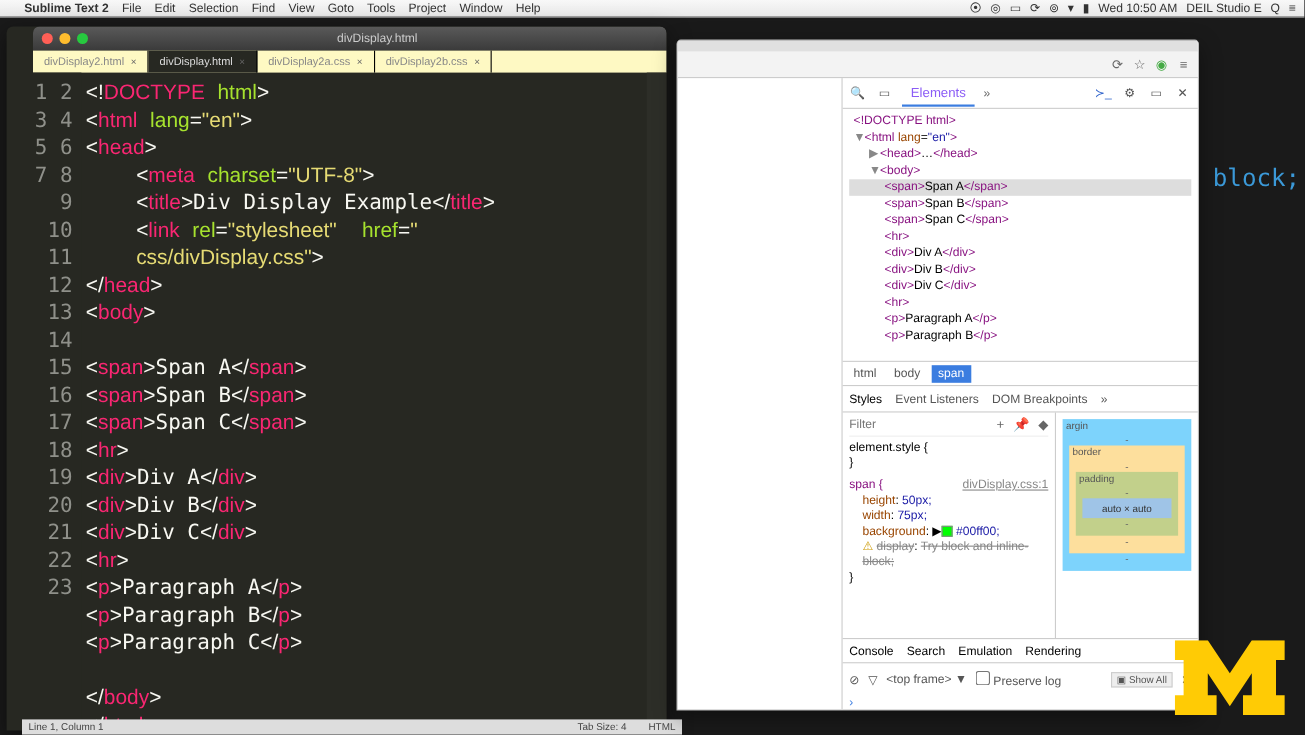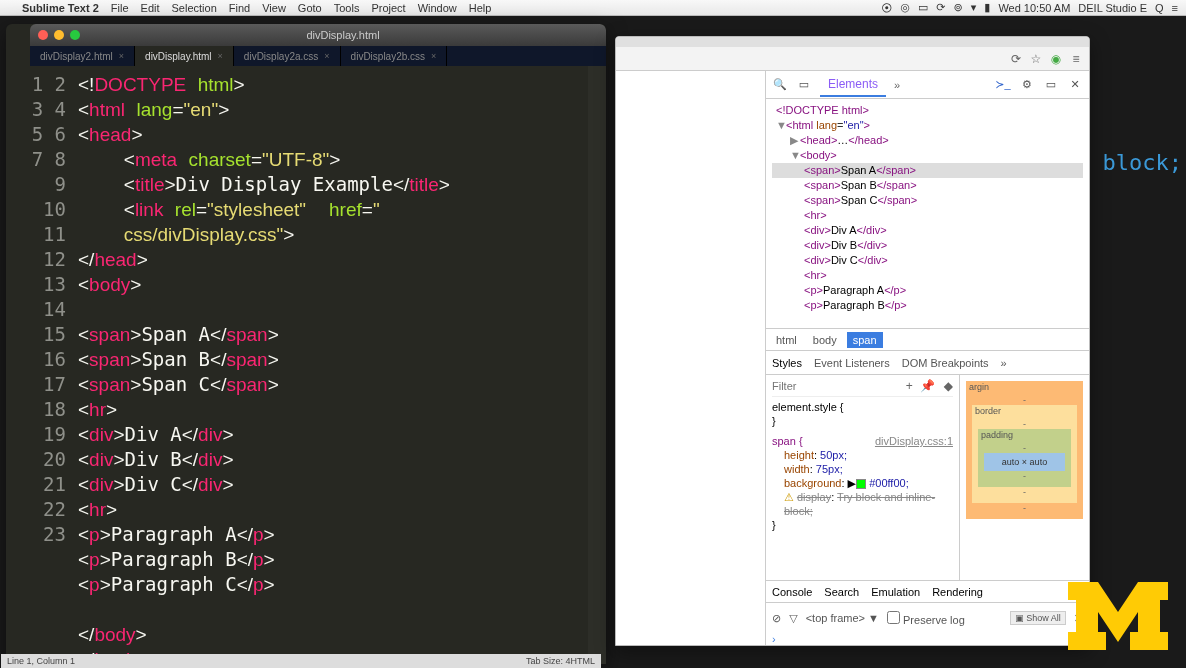--- a/index.html
+++ b/index.html
@@ -14,21 +14,21 @@
 .mac-menu .right { display:flex; align-items:center; gap:8px; padding-right:8px; }
 .mac-menu .right span { font-size:11px; }
 
 
 .editor-window { position:absolute; left:6px; top:24px; width:600px; height:640px; background:#272822; border-radius:6px 6px 0 0; box-shadow:0 6px 20px rgba(0,0,0,.5); overflow:hidden;padding-left:24px; }
 .editor-title { height:22px; background:linear-gradient(#5a5a5a,#3a3a3a); display:flex; align-items:center; border-top-left-radius:6px; border-top-right-radius:6px; }
 .traffic { display:flex; gap:6px; padding-left:8px; }
 .traffic span { width:10px; height:10px; border-radius:50%; }
 .traffic .r{background:#ff5f56}.traffic .y{background:#ffbd2e}.traffic .g{background:#27c93f}
 .editor-title .ttl { flex:1; text-align:center; color:#ccc; font-size:11px; }
-.tabs { height:20px; background:#0f172a; display:flex; align-items:stretch; font-size:10px; }
+.tabs { height:20px; background:#fef9c3; display:flex; align-items:stretch; font-size:10px; }
 .tab { padding:0 10px; display:flex; align-items:center; color:#888; border-right:1px solid #000; gap:6px; }
 .tab.active { background:#272822; color:#ddd; }
 .tab .x { color:#666; font-size:9px; }
 .code-area { display:flex; height:calc(100% - 42px); position:relative; }
 .gutter { width:44px; background:#272822; color:#8f908a; text-align:right; padding:6px 8px 0 0; font-family:Menlo,Consolas,monospace; font-size:19px; line-height:25px; }
 .code { flex:1; padding:6px 0 0 4px; font-family:Menlo,Consolas,monospace; font-size:19px; line-height:25px; color:#f8f8f2; white-space:pre; }
 .code .tag{color:#f92672}.code .attr{color:#a6e22e}.code .str{color:#e6db74}.code .pun{color:#f8f8f2}
 .minimap { position:absolute; right:0; top:0; width:18px; height:100%; background:#2d2e28; }
 
 
@@ -60,39 +60,39 @@
 .styles-rules { flex:1; padding:4px 6px; font-family:Menlo,Consolas,monospace; font-size:11px; line-height:14px; position:relative; }
 .styles-rules .filter { display:flex; align-items:center; justify-content:space-between; border-bottom:1px solid #eee; padding-bottom:3px; margin-bottom:3px; }
 .styles-rules .filter input { border:none; outline:none; font-size:11px; width:60px; color:#888; }
 .styles-rules .icons { display:flex; gap:8px; color:#666; font-size:12px; }
 .styles-rules .sel{color:#881280}.styles-rules .prop{color:#994500}.styles-rules .val{color:#1a1aa6}
 .styles-rules .link{color:#888;text-decoration:underline;float:right}
 .styles-rules .strike{text-decoration:line-through;color:#888}
 .styles-rules .warn{color:#c90;}
 .styles-rules .swatch{display:inline-block;width:10px;height:10px;background:#00ff00;border:1px solid #888;vertical-align:middle}
 .box-model { width:130px; border-left:1px solid #ccc; padding:6px; font-size:9px; }
-.bm-margin{background:#fdba74;padding:14px 6px 6px;position:relative}
+.bm-margin{background:#7dd3fc;padding:14px 6px 6px;position:relative}
 .bm-border{background:#fddf9d;padding:14px 6px 6px;position:relative}
 .bm-padding{background:#c2d08b;padding:14px 6px 6px;position:relative}
 .bm-content{background:#9fc4e7;padding:4px;text-align:center;color:#333}
 .bm-lbl{position:absolute;top:1px;left:3px;color:#555}
 .bm-dash{text-align:center;color:#666;font-size:9px}
 .console-tabs { height:22px; display:flex; align-items:center; gap:12px; padding:0 6px; font-size:11px; border-bottom:1px solid #ccc; }
 .console-body { height:30px; display:flex; align-items:center; gap:8px; padding:0 6px; font-size:11px; color:#555; }
 .console-prompt{color:#3b7de0;padding:0 6px}
 
 
 .behind { position:absolute; right:4px; top:150px; font-family:Menlo,monospace; font-size:22px; color:#3b99d8; }
 
 
 .mlogo { position:absolute; right:18px; bottom:18px; width:100px; height:68px; }
 .mlogo svg{width:100%;height:100%}
 
 
-.status-bar { position:absolute; left:1px; bottom:0; width:600px; height:14px; background:#ddd; font-size:9px; color:#444; display:flex; align-items:center; padding:0 6px; }
+.status-bar { position:absolute; left:20px; bottom:0; width:600px; height:14px; background:#ddd; font-size:9px; color:#444; display:flex; align-items:center; padding:0 6px; gap:20px; }
 .status-bar .sp{flex:1}
 </style>
 </head>
 <body>
 
 <div class="mac-menu">
   <span class="apple"></span>
   <span class="app-name">Sublime Text 2</span>
   <span id="menu-items"><span class="item">File</span><span class="item">Edit</span><span class="item">Selection</span><span class="item">Find</span><span class="item">View</span><span class="item">Goto</span><span class="item">Tools</span><span class="item">Project</span><span class="item">Window</span><span class="item">Help</span></span>
   <span class="spacer"></span>

